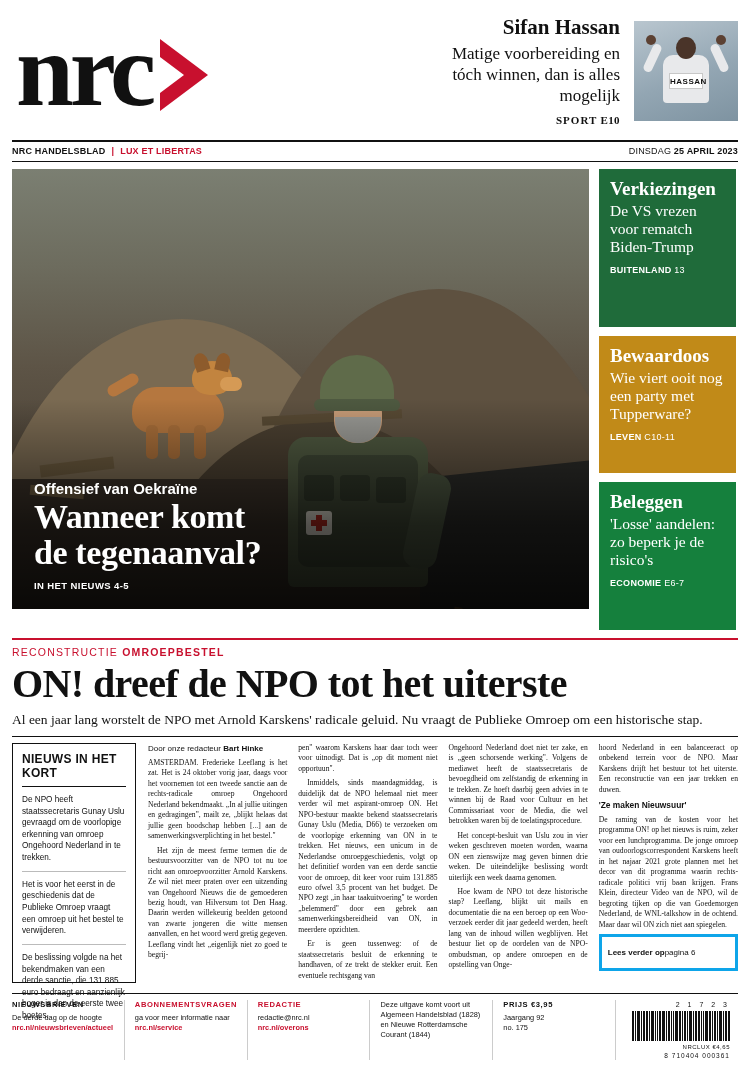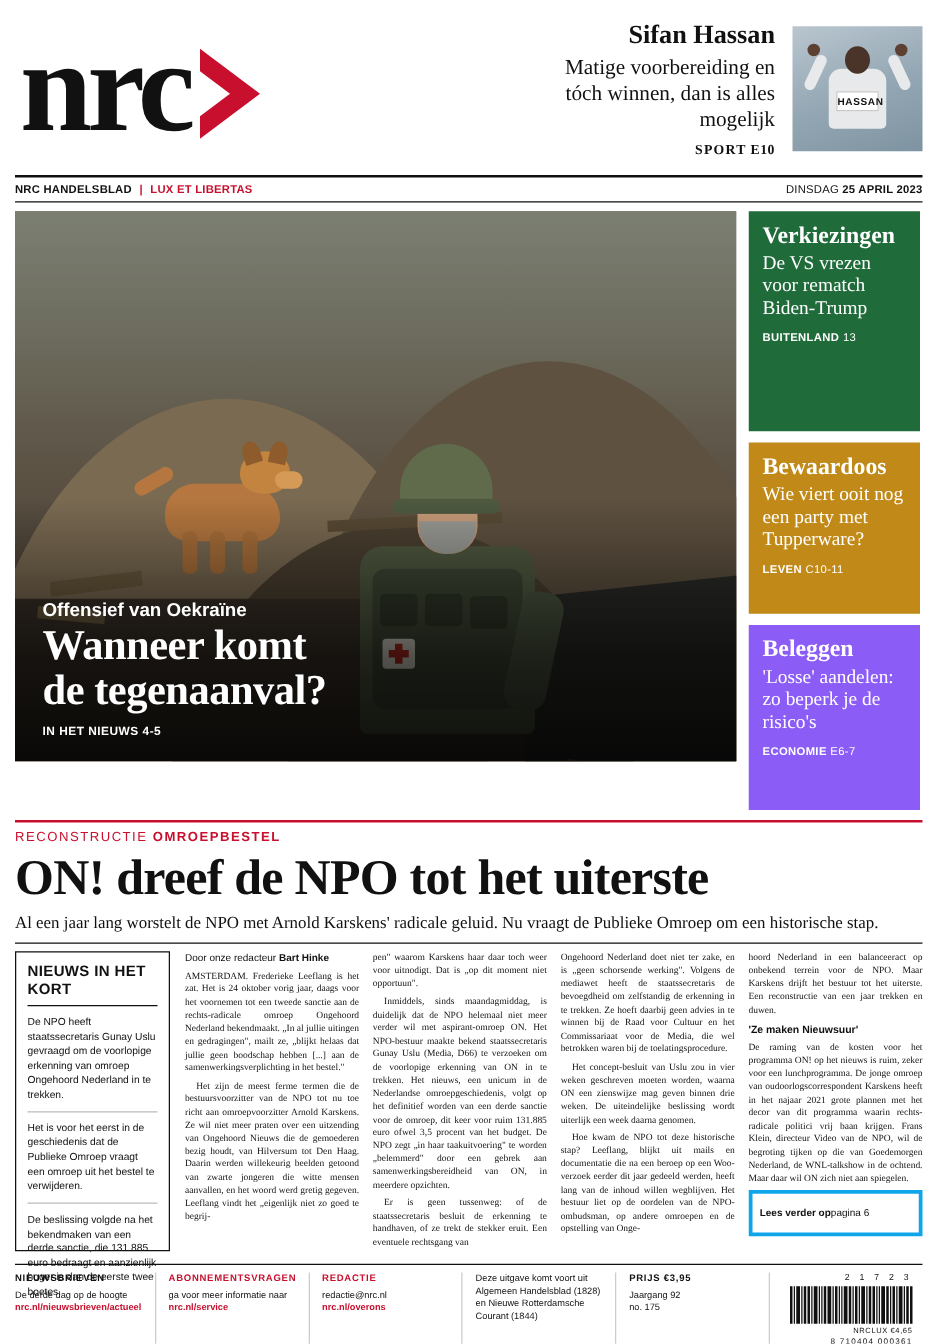--- a/index.html
+++ b/index.html
@@ -99,23 +99,23 @@
   .hero-grad { position:absolute; left:0; right:0; bottom:0; height:210px;
     background:linear-gradient(180deg, rgba(0,0,0,0) 0%, rgba(0,0,0,0.62) 60%, rgba(0,0,0,0.82) 100%); }
   .hero-text { position:absolute; left:22px; bottom:18px; color:#fff; }
   .hero-kicker { font-family:"Liberation Sans", sans-serif; font-size:15px; font-weight:bold; margin-bottom:2px; }
   .hero-title { font-size:34px; font-weight:bold; line-height:1.04; letter-spacing:-0.4px; }
   .hero-ref { font-family:"Liberation Sans", sans-serif; font-size:9.5px; font-weight:bold; margin-top:10px; letter-spacing:0.4px; }
 
   
   .teasers { width:137px; display:flex; flex-direction:column; gap:9px; }
   .teaser { color:#fff; padding:10px 11px 11px 11px; }
-  .t-green { background:#1f6b3a; height:176px; }
+  .t-green { background:#1f6b3a; height:158px; }
   .t-gold  { background:#c18a18; height:137px; }
-  .t-green2{ background:#8b5cf6; height:148px; }
+  .t-green2{ background:#15803d; height:148px; }
   .t-title { font-size:19px; font-weight:bold; line-height:1.06; margin-bottom:3px; }
   .t-sub { font-size:15.5px; line-height:1.15; }
   .t-ref { font-family:"Liberation Sans", sans-serif; font-size:9px; font-weight:bold; margin-top:9px; letter-spacing:0.3px; }
   .t-ref .num { font-weight:normal; }
 
   
   .rule-red { border-top:2px solid #c8102e; margin-top:8px; }
   .recon { font-family:"Liberation Sans", sans-serif; font-size:10.5px; letter-spacing:1.2px;
     color:#c8102e; padding:6px 0 2px 0; font-weight:bold; }
   .recon .b { color:#c8102e; font-weight:bold; }

